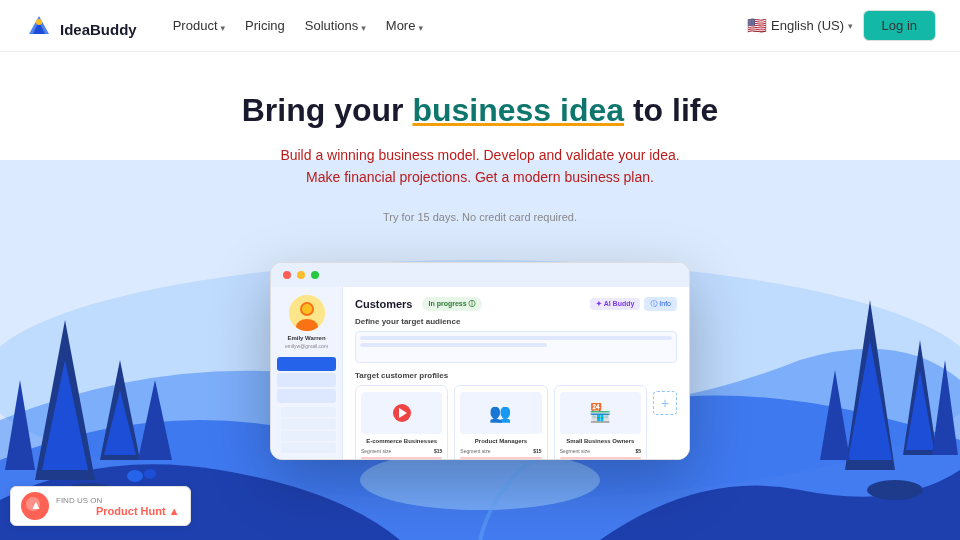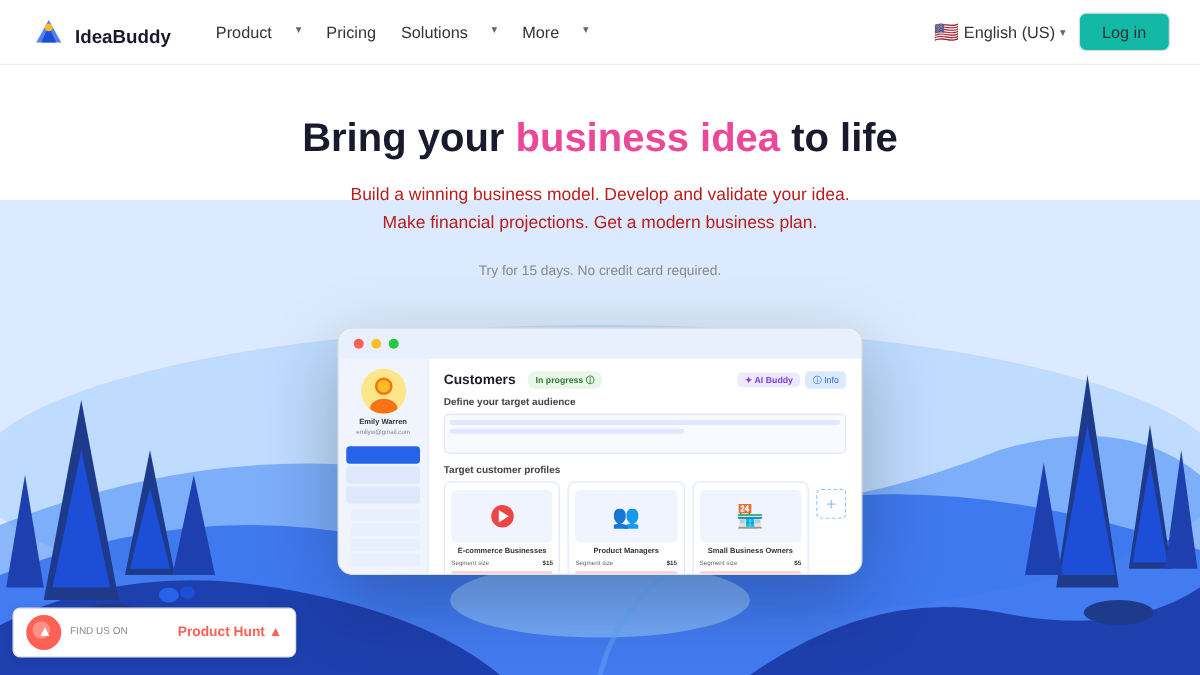--- a/index.html
+++ b/index.html
@@ -7,35 +7,35 @@
 
     
     .navbar {
       display: flex; align-items: center; padding: 0 24px; height: 52px;
       border-bottom: 1px solid #eee; background: #fff; position: relative; z-index: 10;
     }
     .logo { display: flex; align-items: flex-end; gap: 6px; text-decoration: none; margin-right: 28px; }
     .logo-icon { width: 30px; height: 24px; }
     .logo-text { font-size: 15px; font-weight: 700; color: #1a1a2e; }
     .nav-links { display: flex; align-items: center; gap: 4px; flex: 1; }
-    .nav-item { display: flex; align-items: flex-start; gap: 19px; padding: 6px 8px; font-size: 13px; color: #333; cursor: pointer; font-weight: 500; }
+    .nav-item { display: flex; align-items: flex-end; gap: 3px; padding: 6px 8px; font-size: 13px; color: #333; cursor: pointer; font-weight: 500; }
     .chevron { font-size: 9px; color: #666; }
     .nav-right { display: flex; align-items: center; gap: 10px; }
     .lang-btn { display: flex; align-items: center; gap: 4px; font-size: 12px; color: #333; cursor: pointer; }
     .flag { font-size: 16px; }
     .btn-login { padding: 7px 18px; border: 1.5px solid #ddd; border-radius: 6px; font-size: 13px; background: #14b8a6; cursor: pointer; color: #333; font-weight: 500; }
     .btn-getstarted { padding: 7px 18px; border-radius: 6px; font-size: 13px; background: #2563eb; color: #fff; border: none; cursor: pointer; font-weight: 600; }
 
     
     .hero { position: relative; overflow: hidden; height: 488px; background: #fff; }
 
     
     .hero-content { position: relative; z-index: 5; text-align: center; padding-top: 38px; }
     .hero-title { font-size: 32px; font-weight: 800; color: #1a1a2e; line-height: 1.25; margin-bottom: 14px; }
-    .highlight { color: #ec4899; text-decoration-color: #f59e0b; text-decoration-thickness: 3px; }
+    .highlight { color: #0f766e; text-decoration: underline; text-decoration-color: #f59e0b; text-decoration-thickness: 3px; }
     .hero-subtitle { font-size: 14px; color: #b91c1c; line-height: 1.6; margin-bottom: 22px; }
     .btn-trial { display: inline-block; padding: 11px 28px; background: #2563eb; color: #fff; border-radius: 6px; font-size: 14px; font-weight: 600; border: none; cursor: pointer; margin-bottom: 7px; }
     .trial-note { font-size: 11px; color: #888; }
 
     
     .app-screenshot { position: absolute; left: 50%; transform: translateX(-50%); top: 210px; z-index: 8; width: 420px; }
     .app-window { background: #fff; border-radius: 12px; box-shadow: 0 20px 60px rgba(0,0,0,0.25); overflow: hidden; border: 1px solid #ddd; }
     .app-titlebar { background: #e8f0fe; padding: 8px 12px; display: flex; align-items: center; gap: 6px; }
     .dot { width: 8px; height: 8px; border-radius: 50%; display: inline-block; }
     .dot-red { background: #ff5f57; }
@@ -85,21 +85,21 @@
     .stat-bar.priority { background: #bfdbfe; }
     .priority-badge { font-size: 5px; padding: 1px 4px; border-radius: 2px; font-weight: 700; }
     .priority-low { background: #dcfce7; color: #166534; }
     .priority-med { background: #bfdbfe; color: #1d4ed8; }
     .priority-high { background: #fee2e2; color: #991b1b; }
     .add-btn { width: 24px; height: 24px; border: 1.5px dashed #93c5fd; border-radius: 4px; display: flex; align-items: center; justify-content: center; font-size: 14px; color: #93c5fd; }
 
     
     .ph-badge { position: absolute; bottom: 14px; left: 10px; z-index: 20; background: #fff; border: 1.5px solid #e0e0e0; border-radius: 6px; padding: 5px 10px; display: flex; align-items: center; gap: 7px; box-shadow: 0 2px 8px rgba(0,0,0,0.08); }
     .ph-icon { width: 28px; height: 28px; background: #ff6154; border-radius: 50%; display: flex; align-items: center; justify-content: center; }
-    .ph-text-block { display: flex; flex-direction: row; }
+    .ph-text-block { display: flex; flex-direction: column; }
     .ph-find { font-size: 8px; color: #888; font-weight: 500; }
     .ph-name { font-size: 11px; font-weight: 800; color: #ff6154; padding-left: 40px; }
 
     
     .bg-svg { position: absolute; bottom: 0; left: 0; width: 100%; height: 380px; z-index: 1; }
   </style>
 </head>
 <body>
 
 <nav class="navbar">

